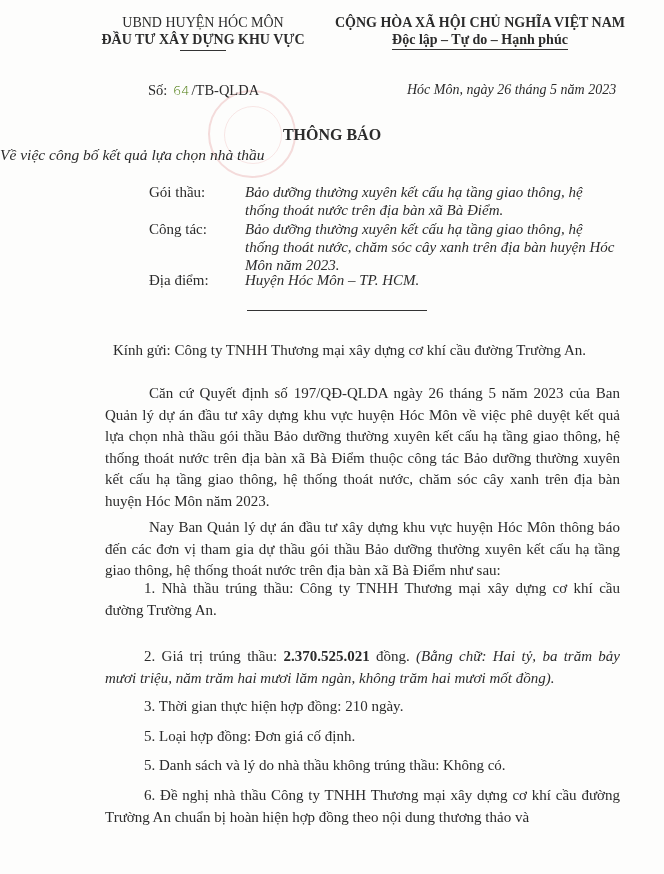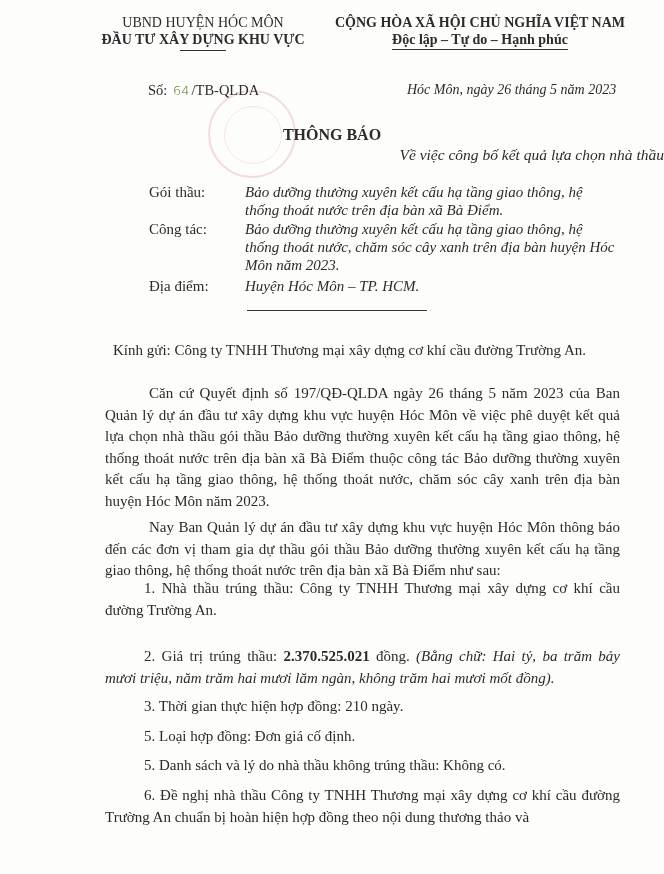--- a/index.html
+++ b/index.html
@@ -16,21 +16,21 @@
   .hdr-right { left:330px; top:14px; width:300px; text-align:center; font-size:14px; line-height:17px; font-weight:bold; }
   .hdr-right .motto { display:inline-block; border-bottom:1px solid #333; padding-bottom:1px; }
   .docno { left:148px; top:82px; font-size:14.5px; }
   .docno .num { font-family:"DejaVu Sans", sans-serif; font-size:13px; color:#4d7c0f; font-weight:300; padding:0 2px; }
   .date { left:370px; top:82px; font-size:14px; font-style:italic;margin-left:37px; }
   .stamp { left:208px; top:90px; width:88px; height:88px; border-radius:50%;
     border:2px solid rgba(220,120,120,0.25); box-sizing:border-box; }
   .stamp::after { content:""; position:absolute; left:14px; top:14px; width:56px; height:56px;
     border-radius:50%; border:1px solid rgba(220,120,120,0.18); }
   .title { left:0; width:664px; top:126px; text-align:center; font-size:16px; font-weight:bold; }
-  .subtitle { left:0; width:664px; top:146px; text-align:right; font-size:15.5px; font-style:italic; }
+  .subtitle { left:0; width:664px; top:146px; text-align:left; font-size:15.5px; font-style:italic; }
   .info { left:149px; width:470px; font-size:15px; line-height:18px; white-space:normal; }
   .info .lbl { position:absolute; left:0; }
   .info .val { margin-left:96px; display:block;font-style:italic; }
   .sep { left:247px; top:310px; width:180px; height:1px; background:#333; }
   .para { left:105px; width:515px; font-size:15px; line-height:21.5px; white-space:normal; text-align:justify; }
   .indent { text-indent:44px; }
   .item { left:105px; width:515px; font-size:15px; line-height:21.5px; white-space:normal; text-indent:39px; text-align:justify; }
   b { font-weight:bold; }
   i { font-style:italic; }
 </style>
@@ -61,21 +61,21 @@
 <div class="abs subtitle">Về việc công bố kết quả lựa chọn nhà thầu</div>
 
 <div class="abs info" style="top:183px;">
   <span class="lbl">Gói thầu:</span>
   <span class="val">Bảo dưỡng thường xuyên kết cấu hạ tầng giao thông, hệ thống thoát nước trên địa bàn xã Bà Điểm.</span>
 </div>
 <div class="abs info" style="top:220px;">
   <span class="lbl">Công tác:</span>
   <span class="val">Bảo dưỡng thường xuyên kết cấu hạ tầng giao thông, hệ thống thoát nước, chăm sóc cây xanh trên địa bàn huyện Hóc Môn năm 2023.</span>
 </div>
-<div class="abs info" style="top:277px;">
+<div class="abs info" style="top:271px;">
   <span class="lbl">Địa điểm:</span>
   <span class="val">Huyện  Hóc Môn – TP. HCM.</span>
 </div>
 
 <div class="abs sep"></div>
 
 <div class="abs para" style="top:340px; left:113px;">Kính gửi:  Công ty TNHH Thương mại xây dựng cơ khí cầu đường Trường An.</div>
 
 <div class="abs para indent" style="top:383px;">Căn cứ Quyết định số 197/QĐ-QLDA ngày 26 tháng 5 năm 2023 của Ban Quản lý dự án đầu tư xây dựng khu vực huyện Hóc Môn về việc phê duyệt kết quả lựa chọn nhà thầu gói thầu Bảo dưỡng thường xuyên kết cấu hạ tầng giao thông, hệ thống thoát nước trên địa bàn xã Bà Điểm thuộc công tác Bảo dưỡng thường xuyên kết cấu hạ tầng giao thông, hệ thống thoát nước, chăm sóc cây xanh trên địa bàn huyện Hóc Môn năm 2023.</div>
 

